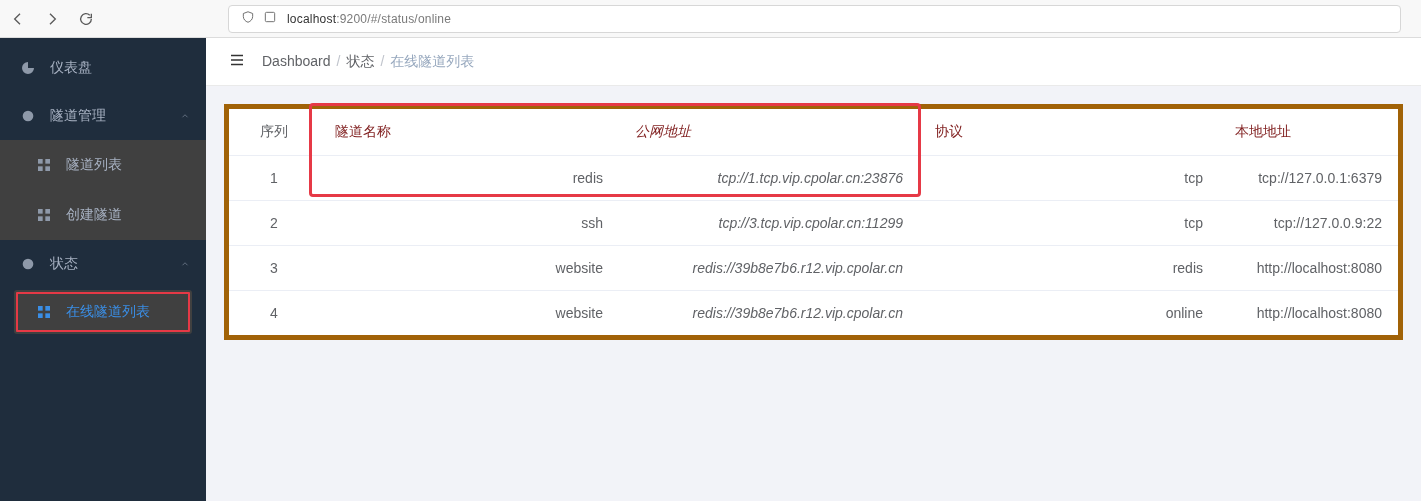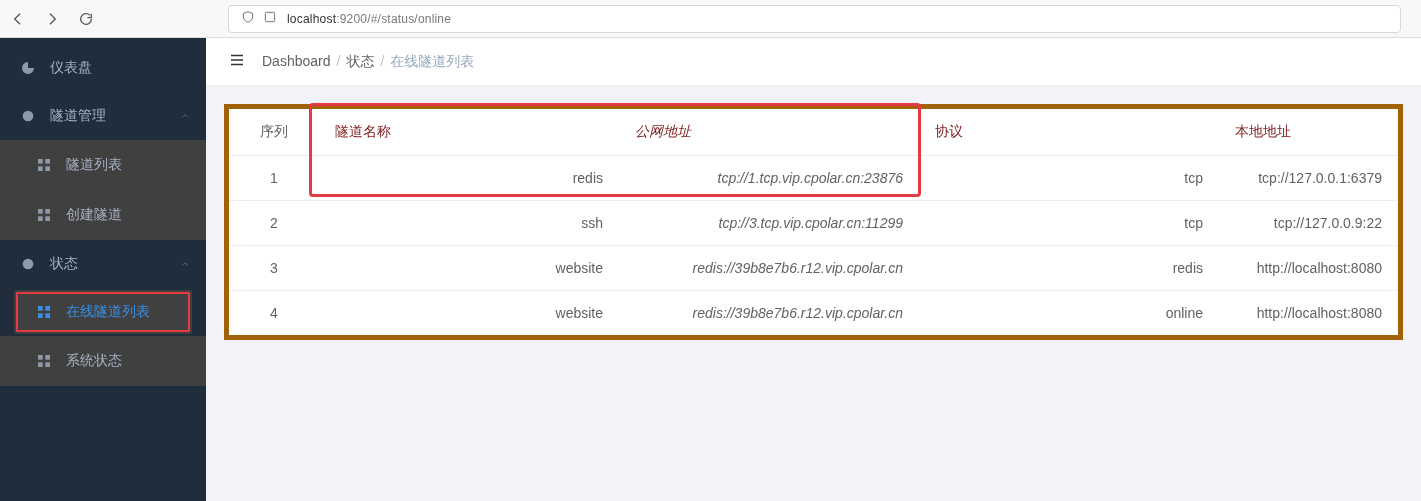--- a/index.html
+++ b/index.html
@@ -150,31 +150,20 @@
       <span class="side-ico">
           <svg viewBox="0 0 24 24">
             <rect x="3" y="3" width="7" height="7"></rect>
             <rect x="14" y="3" width="7" height="7"></rect>
             <rect x="3" y="14" width="7" height="7"></rect>
             <rect x="14" y="14" width="7" height="7"></rect>
           </svg>
         </span>
       <span class="side-label">在线隧道列表</span>
     </div>
-    <div class="side-item sub">
-      <span class="side-ico">
-          <svg viewBox="0 0 24 24">
-            <rect x="3" y="3" width="7" height="7"></rect>
-            <rect x="14" y="3" width="7" height="7"></rect>
-            <rect x="3" y="14" width="7" height="7"></rect>
-            <rect x="14" y="14" width="7" height="7"></rect>
-          </svg>
-        </span>
-      <span class="side-label">系统状态</span>
-    </div>
 
   </nav>
 
   <main class="content">
     <div class="breadcrumb-bar">
       <span class="hamb"><svg viewBox="0 0 24 24">
             <path d="M4 6h16M4 12h16M4 18h16"></path>
           </svg></span>
       <div class="crumbs">
         <span class="crumb">Dashboard</span>

